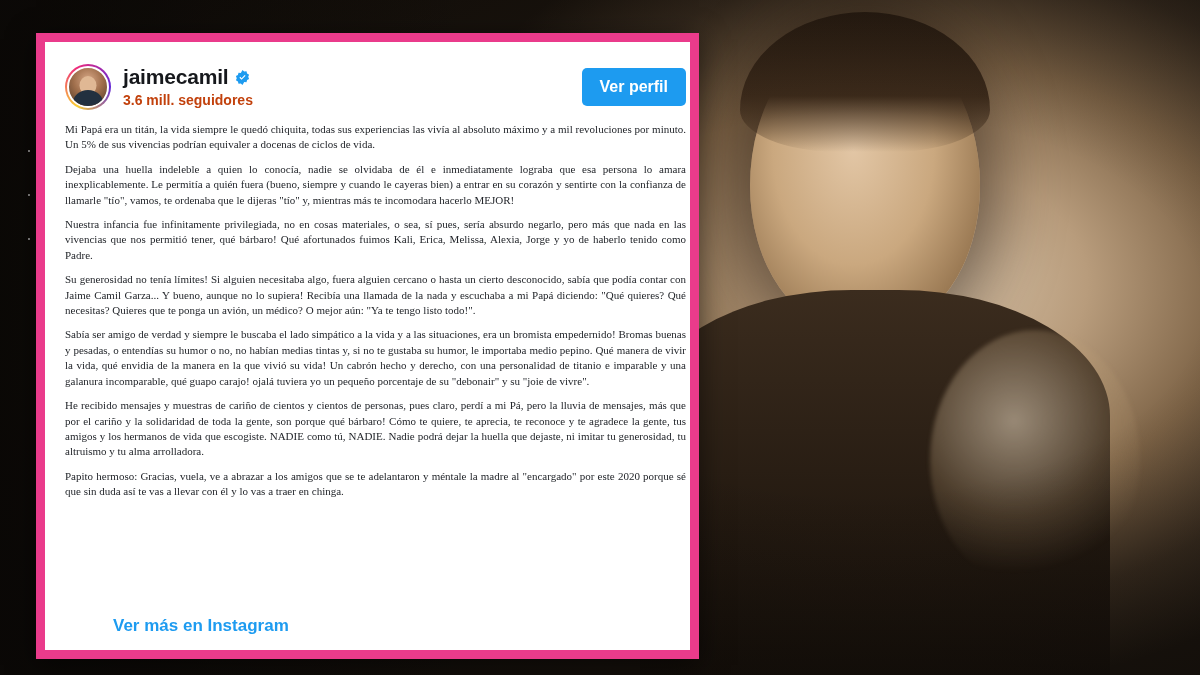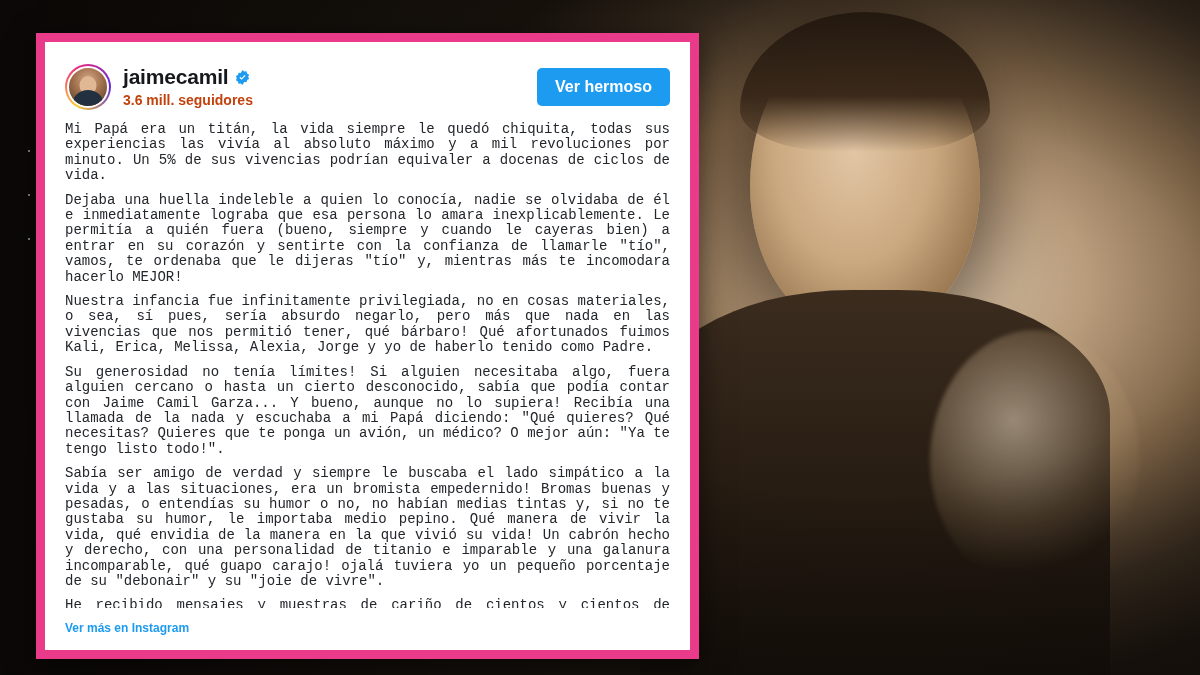--- a/index.html
+++ b/index.html
@@ -97,21 +97,21 @@
     background: #ea3b8b;
     padding: 9px;
     box-sizing: border-box;
     box-shadow: 0 6px 26px rgba(0,0,0,0.55);
   }
   .post-card {
     width: 100%;
     height: 100%;
     background: #fff;
     box-sizing: border-box;
-    padding: 16px 20px 12px 20px;
+    padding: 16px 4px 12px 20px;
     display: flex;
     flex-direction: column;
     overflow: hidden;
   }
 
   
   .post-header {
     display: flex;
     align-items: flex-start;
     gap: 12px;
@@ -201,37 +201,38 @@
   }
 
   
   .post-body {
     flex: 1 1 auto;
     overflow: hidden;
     padding-top: 2px;
   }
   .post-body p {
     margin: 0 0 9px 0;
-    font-size: 14px;
+    font-size: 11px;
     line-height: 15.4px;
     color: #23262b;
     text-align: justify;
-    font-family: Liberation Mono, monospace;
+    font-family: Liberation Serif, serif;
   }
 
   
   .post-footer {
     padding: 10px 0 2px 0;
   }
   .more-link {
-    font-size: 12px;
+    font-size: 17px;
     font-weight: bold;
     color: #1d9bf0;
     text-decoration: none;
     cursor: pointer;
+    margin-left: 48px;
   }
 
   
   .edge-dots {
     position: absolute;
     left: 28px;
     top: 150px;
     width: 4px;
     height: 130px;
   }
@@ -276,21 +277,21 @@
             <span class="username">jaimecamil</span>
             <span class="verified">
               <svg viewBox="0 0 24 24" width="17" height="17" aria-hidden="true">
                 <path fill="#1d9bf0" d="M12 1.5l2.4 2.1 3.2-.3.9 3.1 2.8 1.6-1.2 3 1.2 3-2.8 1.6-.9 3.1-3.2-.3L12 22.5l-2.4-2.1-3.2.3-.9-3.1L2.7 16l1.2-3-1.2-3 2.8-1.6.9-3.1 3.2.3L12 1.5z"></path>
                 <path fill="#fff" d="M10.7 15.3l-3-3 1.2-1.2 1.8 1.8 4.4-4.4 1.2 1.2-5.6 5.6z"></path>
               </svg>
             </span>
           </div>
           <div class="followers">3.6 mill. seguidores</div>
         </div>
-        <button class="profile-btn">Ver hermoso</button>
+        <button class="profile-btn">Ver perfil</button>
       </div>
 
       <div class="post-body">
         <p>Mi Papá era un titán, la vida siempre le quedó chiquita, todas sus experiencias las vivía al absoluto máximo y a mil revoluciones por minuto. Un 5% de sus vivencias podrían equivaler a docenas de ciclos de vida.</p>
         <p>Dejaba una huella indeleble a quien lo conocía, nadie se olvidaba de él e inmediatamente lograba que esa persona lo amara inexplicablemente. Le permitía a quién fuera (bueno, siempre y cuando le cayeras bien) a entrar en su corazón y sentirte con la confianza de llamarle "tío", vamos, te ordenaba que le dijeras "tío" y, mientras más te incomodara hacerlo MEJOR!</p>
         <p>Nuestra infancia fue infinitamente privilegiada, no en cosas materiales, o sea, sí pues, sería absurdo negarlo, pero más que nada en las vivencias que nos permitió tener, qué bárbaro! Qué afortunados fuimos Kali, Erica, Melissa, Alexia, Jorge y yo de haberlo tenido como Padre.</p>
         <p>Su generosidad no tenía límites! Si alguien necesitaba algo, fuera alguien cercano o hasta un cierto desconocido, sabía que podía contar con Jaime Camil Garza... Y bueno, aunque no lo supiera! Recibía una llamada de la nada y escuchaba a mi Papá diciendo: "Qué quieres? Qué necesitas? Quieres que te ponga un avión, un médico? O mejor aún: "Ya te tengo listo todo!".</p>
         <p>Sabía ser amigo de verdad y siempre le buscaba el lado simpático a la vida y a las situaciones, era un bromista empedernido! Bromas buenas y pesadas, o entendías su humor o no, no habían medias tintas y, si no te gustaba su humor, le importaba medio pepino. Qué manera de vivir la vida, qué envidia de la manera en la que vivió su vida! Un cabrón hecho y derecho, con una personalidad de titanio e imparable y una galanura incomparable, qué guapo carajo! ojalá tuviera yo un pequeño porcentaje de su "debonair" y su "joie de vivre".</p>
         <p>He recibido mensajes y muestras de cariño de cientos y cientos de personas, pues claro, perdí a mi Pá, pero la lluvia de mensajes, más que por el cariño y la solidaridad de toda la gente, son porque qué bárbaro! Cómo te quiere, te aprecia, te reconoce y te agradece la gente, tus amigos y los hermanos de vida que escogiste. NADIE como tú, NADIE. Nadie podrá dejar la huella que dejaste, ni imitar tu generosidad, tu altruismo y tu alma arrolladora.</p>
         <p>Papito hermoso: Gracias, vuela, ve a abrazar a los amigos que se te adelantaron y méntale la madre al "encargado" por este 2020 porque sé que sin duda así te vas a llevar con él y lo vas a traer en chinga.</p>

